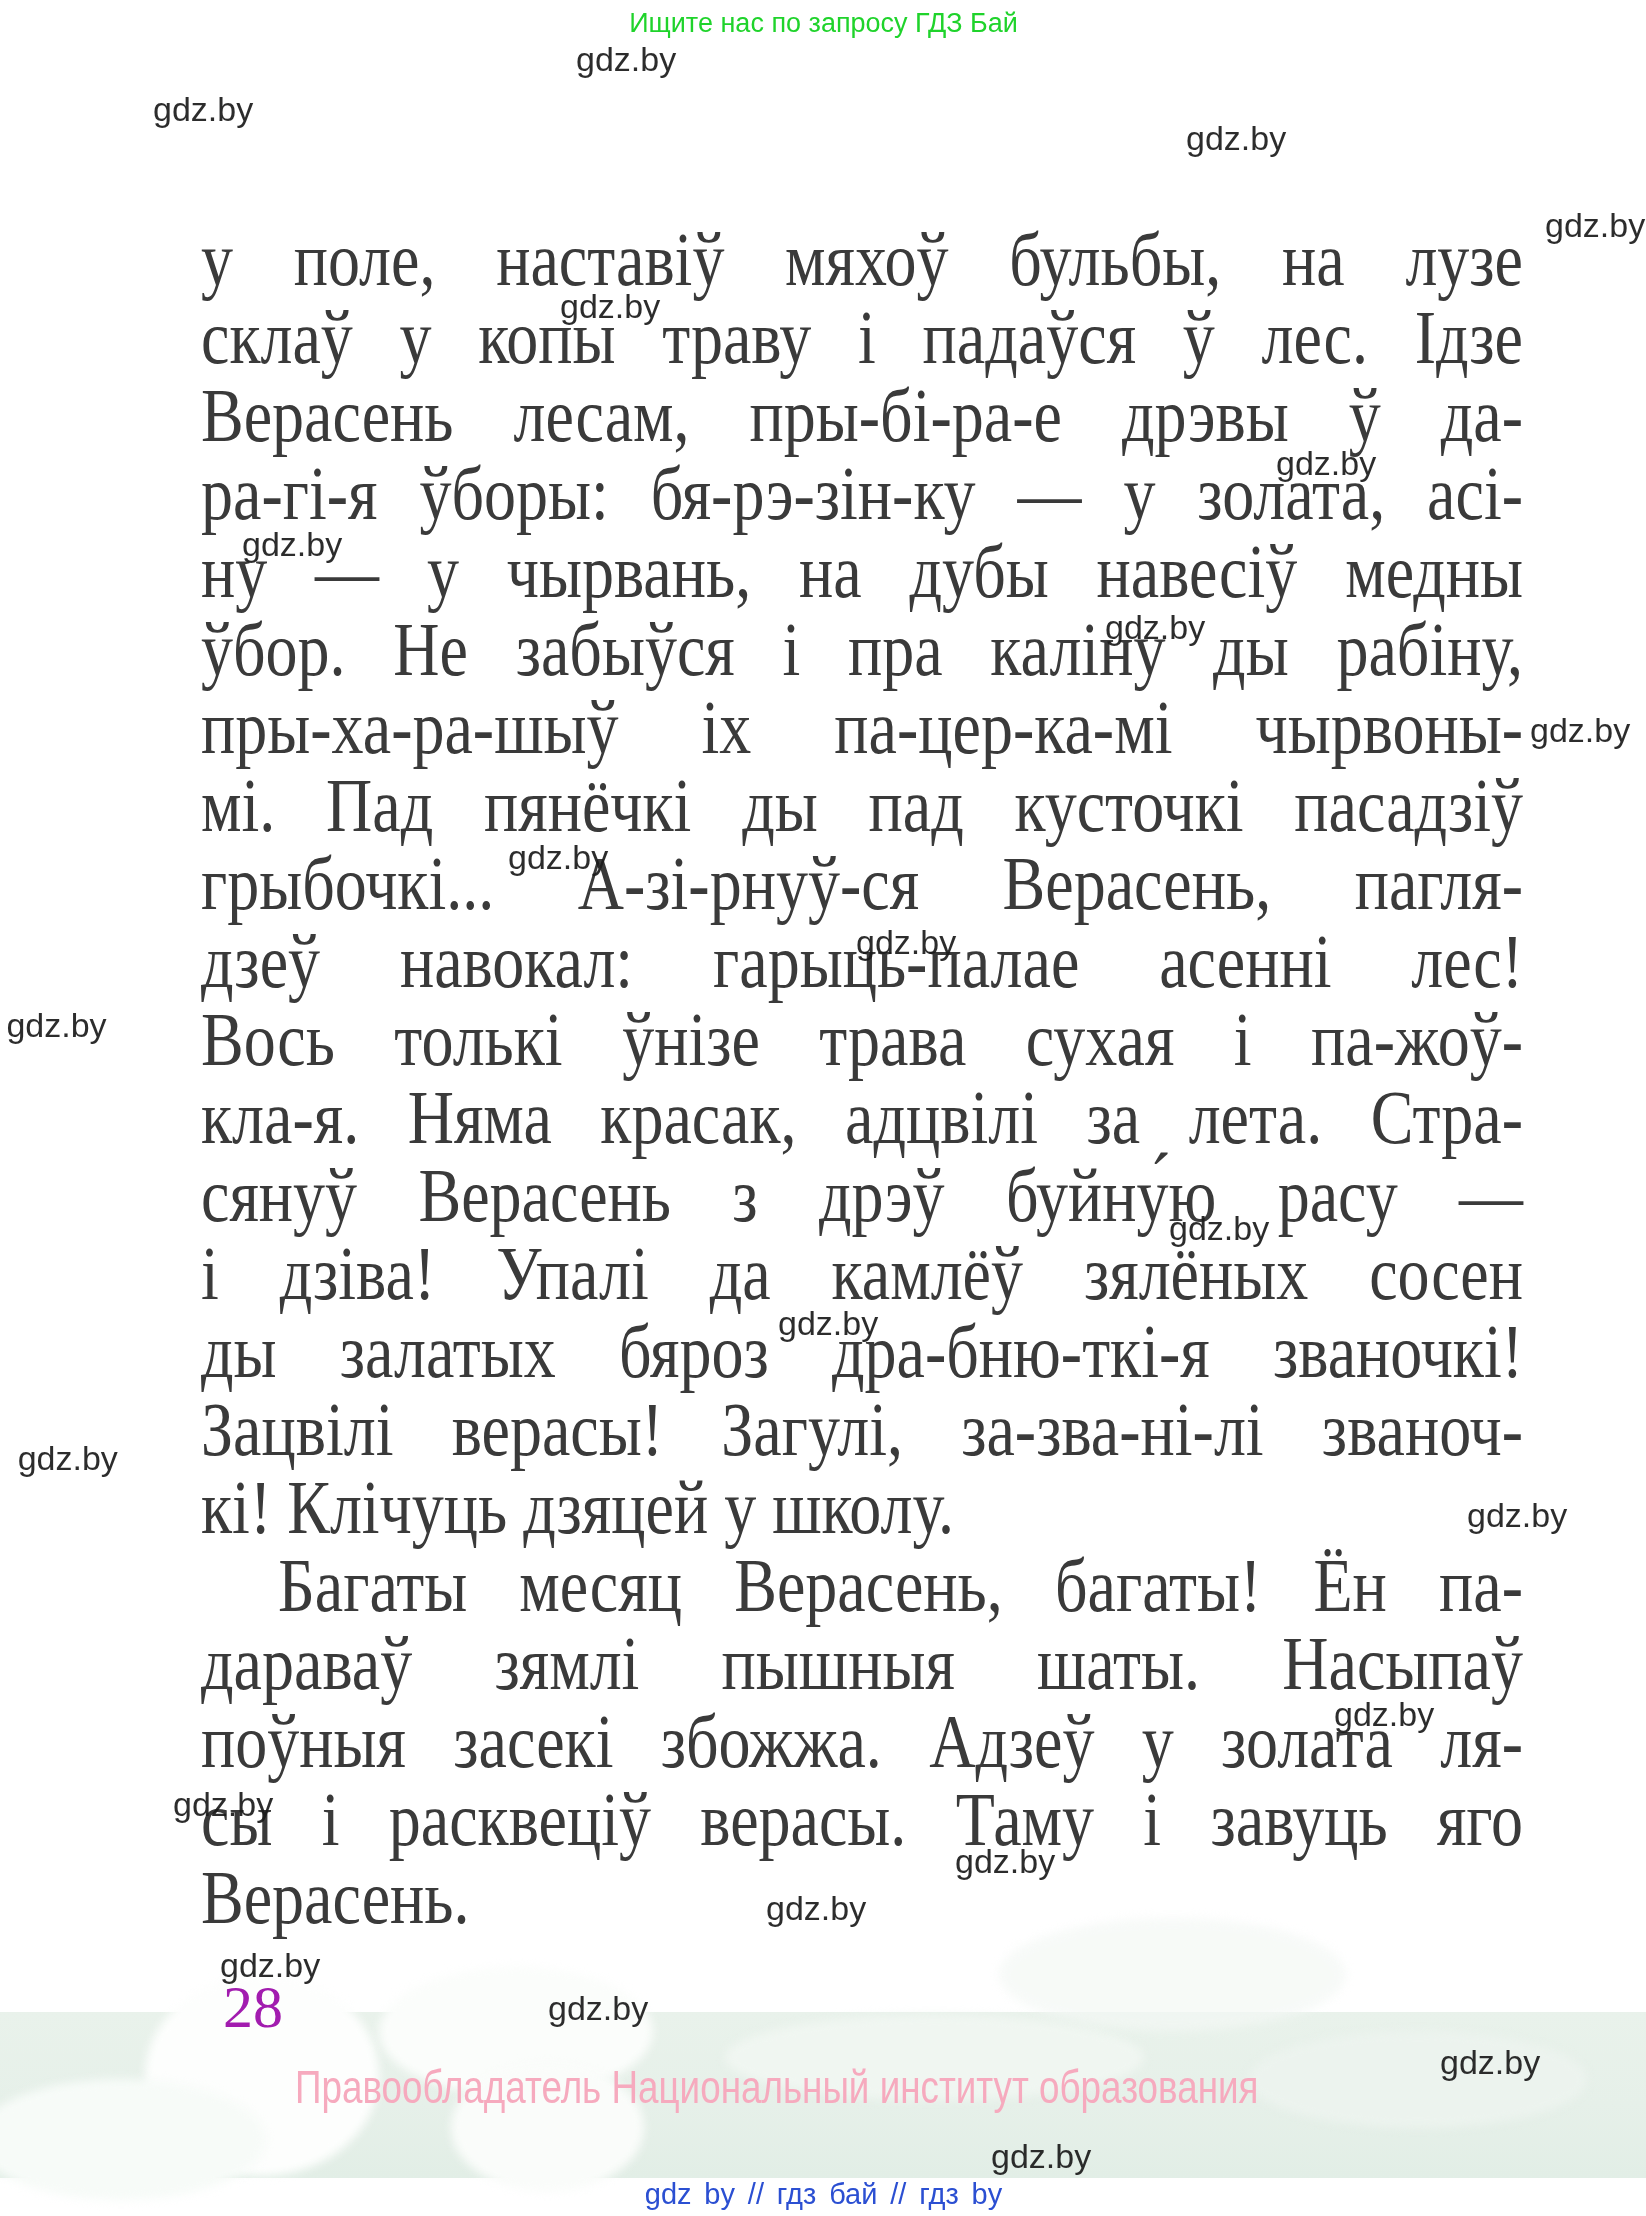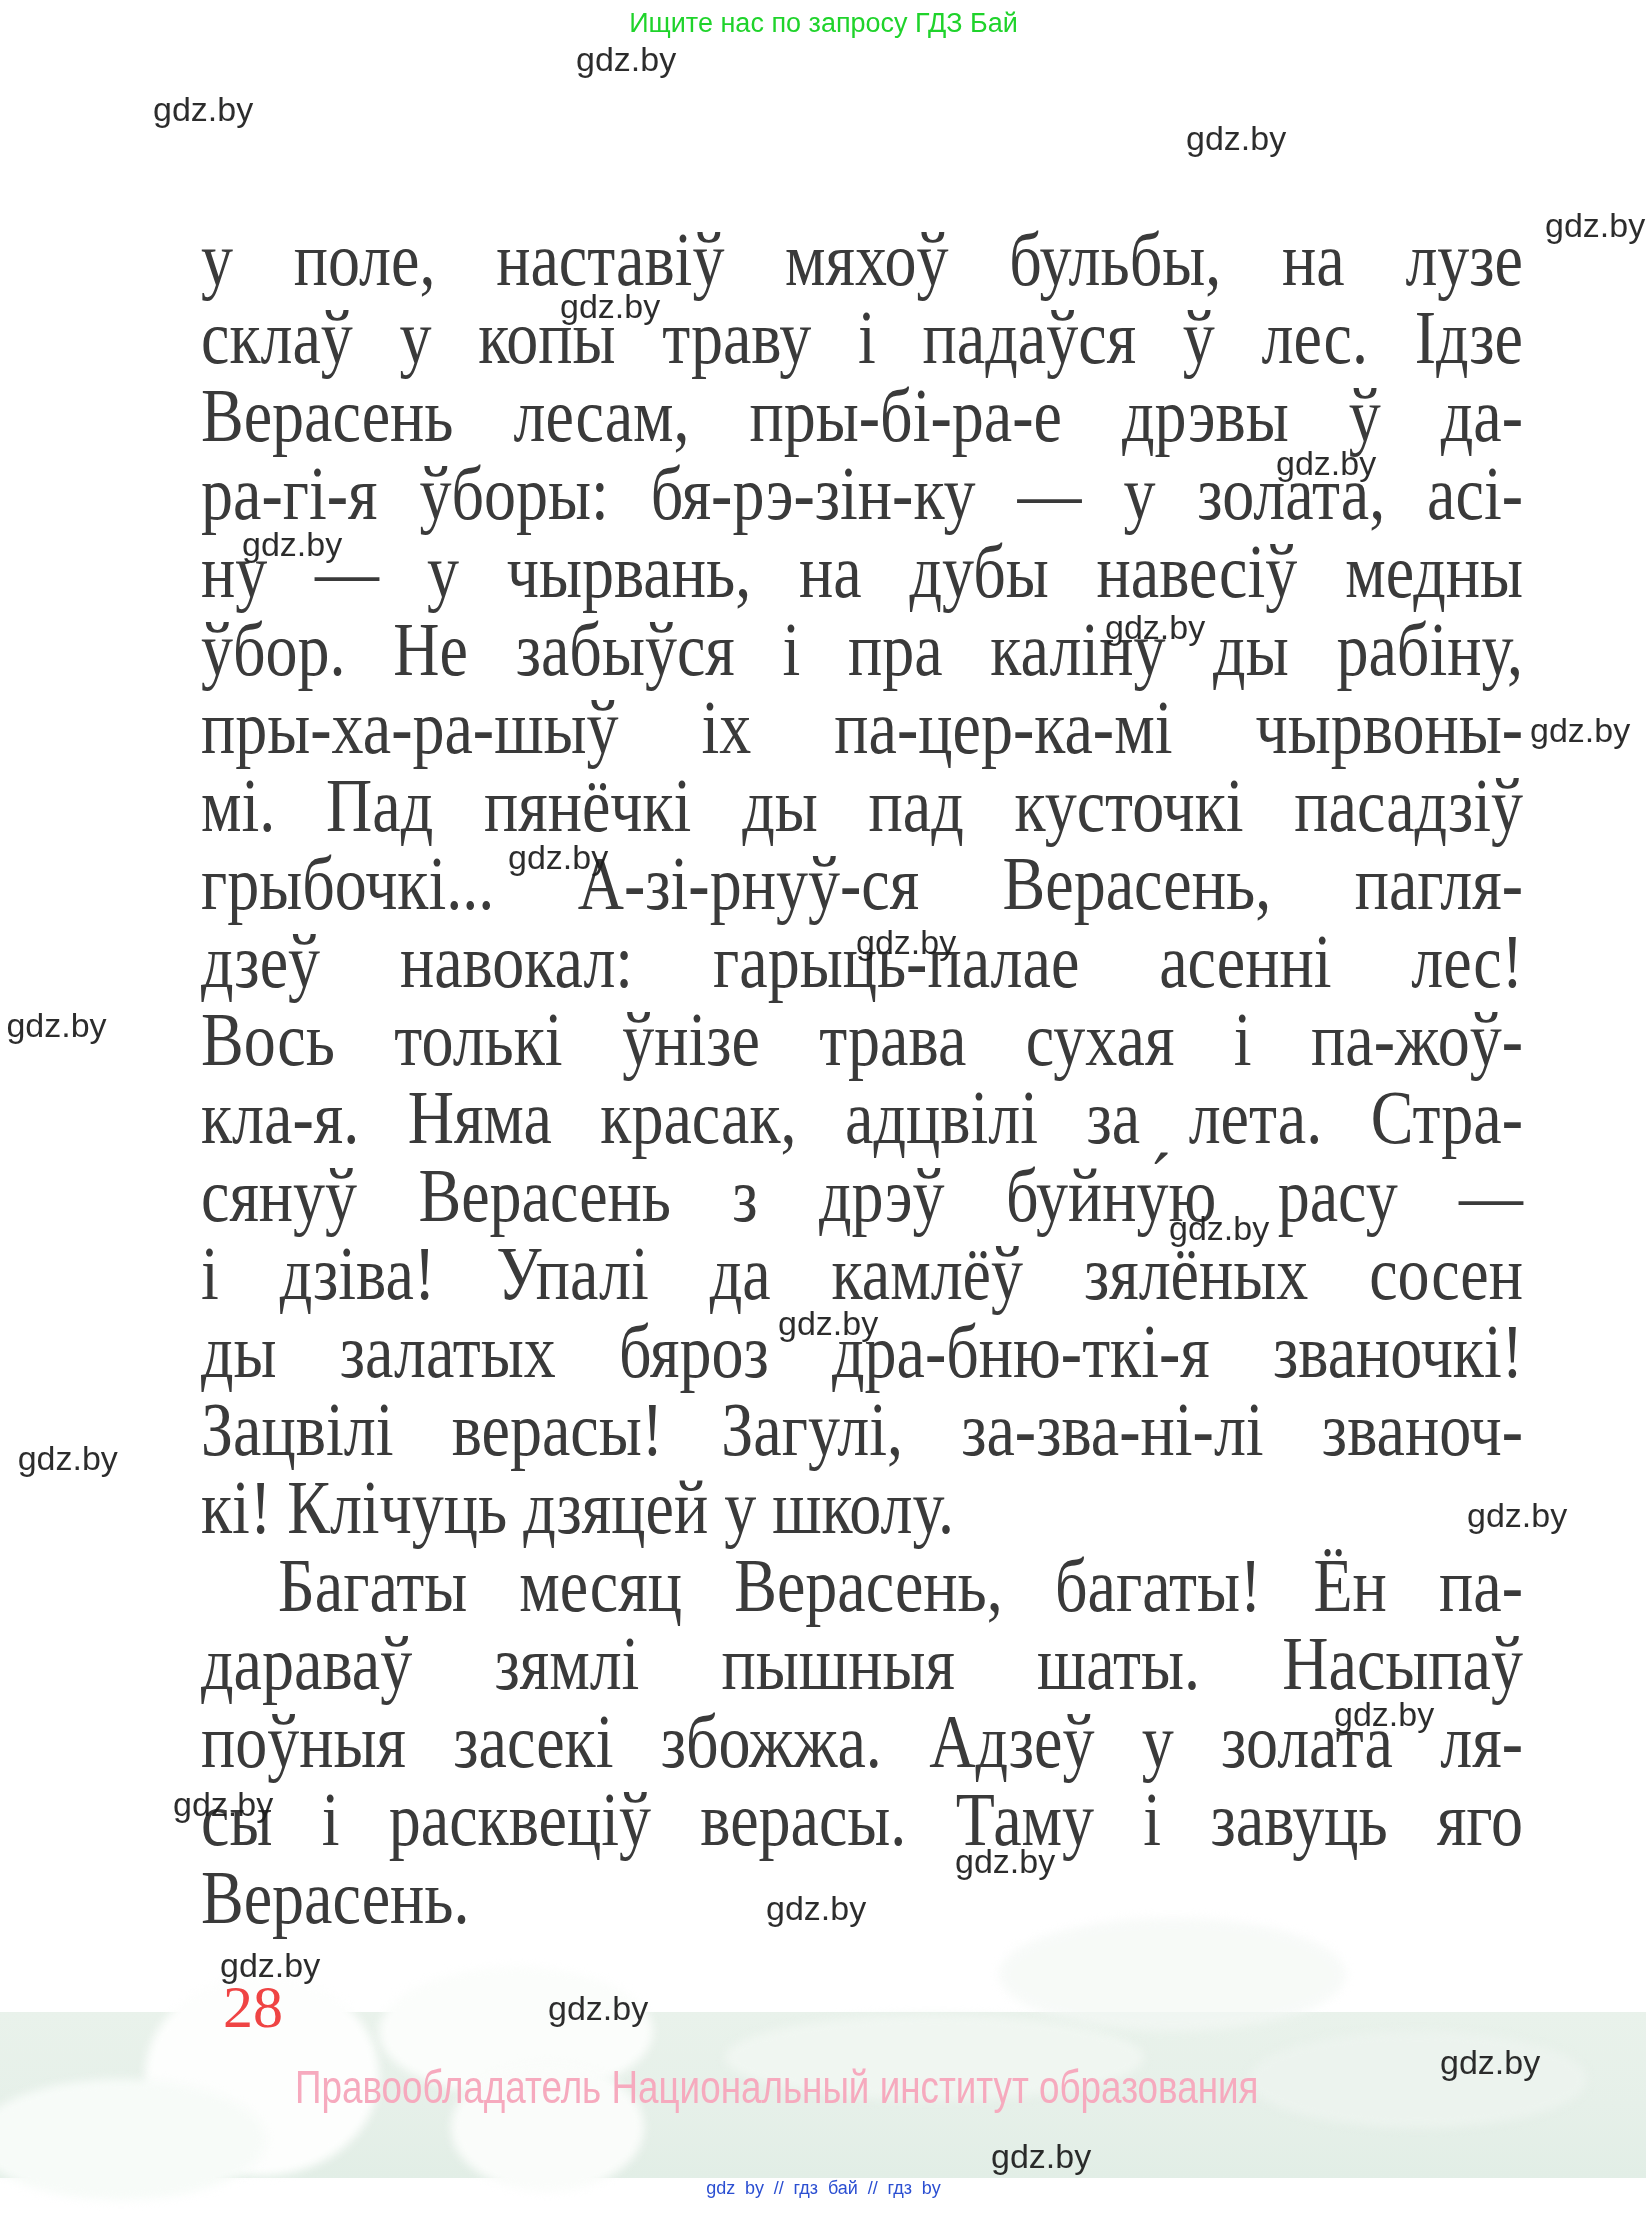--- a/index.html
+++ b/index.html
@@ -86,21 +86,21 @@
   .cloud.c5 { left: 725px; top: 2015px; width: 419px; height: 85px; background: #f0f6f1; }
   .cloud.c6 { left: 999px; top: 1918px; width: 347px; height: 113px; background: #f4f8f5; opacity: .7; }
   .cloud.c7 { left: 1249px; top: 2031px; width: 338px; height: 97px; background: #ecf3ee; }
 
   
   .page-number {
     position: absolute;
     left: 223px; top: 1973px;
     font-family: "Liberation Serif", "DejaVu Serif", serif;
     font-size: 60px;
-    color: #ef4444;
+    color: #a21caf;
     z-index: 4;
   }
 
   
   .copyright {
     position: absolute;
     left: 295px; top: 2060px;
     font-size: 46px;
     color: var(--copyright_pink);
     white-space: nowrap;
@@ -108,21 +108,21 @@
     transform-origin: 0 0;
     z-index: 4;
     font-family: "Liberation Sans", sans-serif;
   }
 
   
   .links {
     position: absolute;
     left: 0; top: 2178px; width: 1647px;
     text-align: center;
-    font-size: 18px;
+    font-size: 29px;
     color: var(--links_blue);
     word-spacing: 4.8px;
     z-index: 4;
     font-family: "Liberation Sans", sans-serif;
   }
 </style>
 </head>
 <body>
 
 <div class="promo">Ищите нас по запросу ГДЗ Бай</div>

